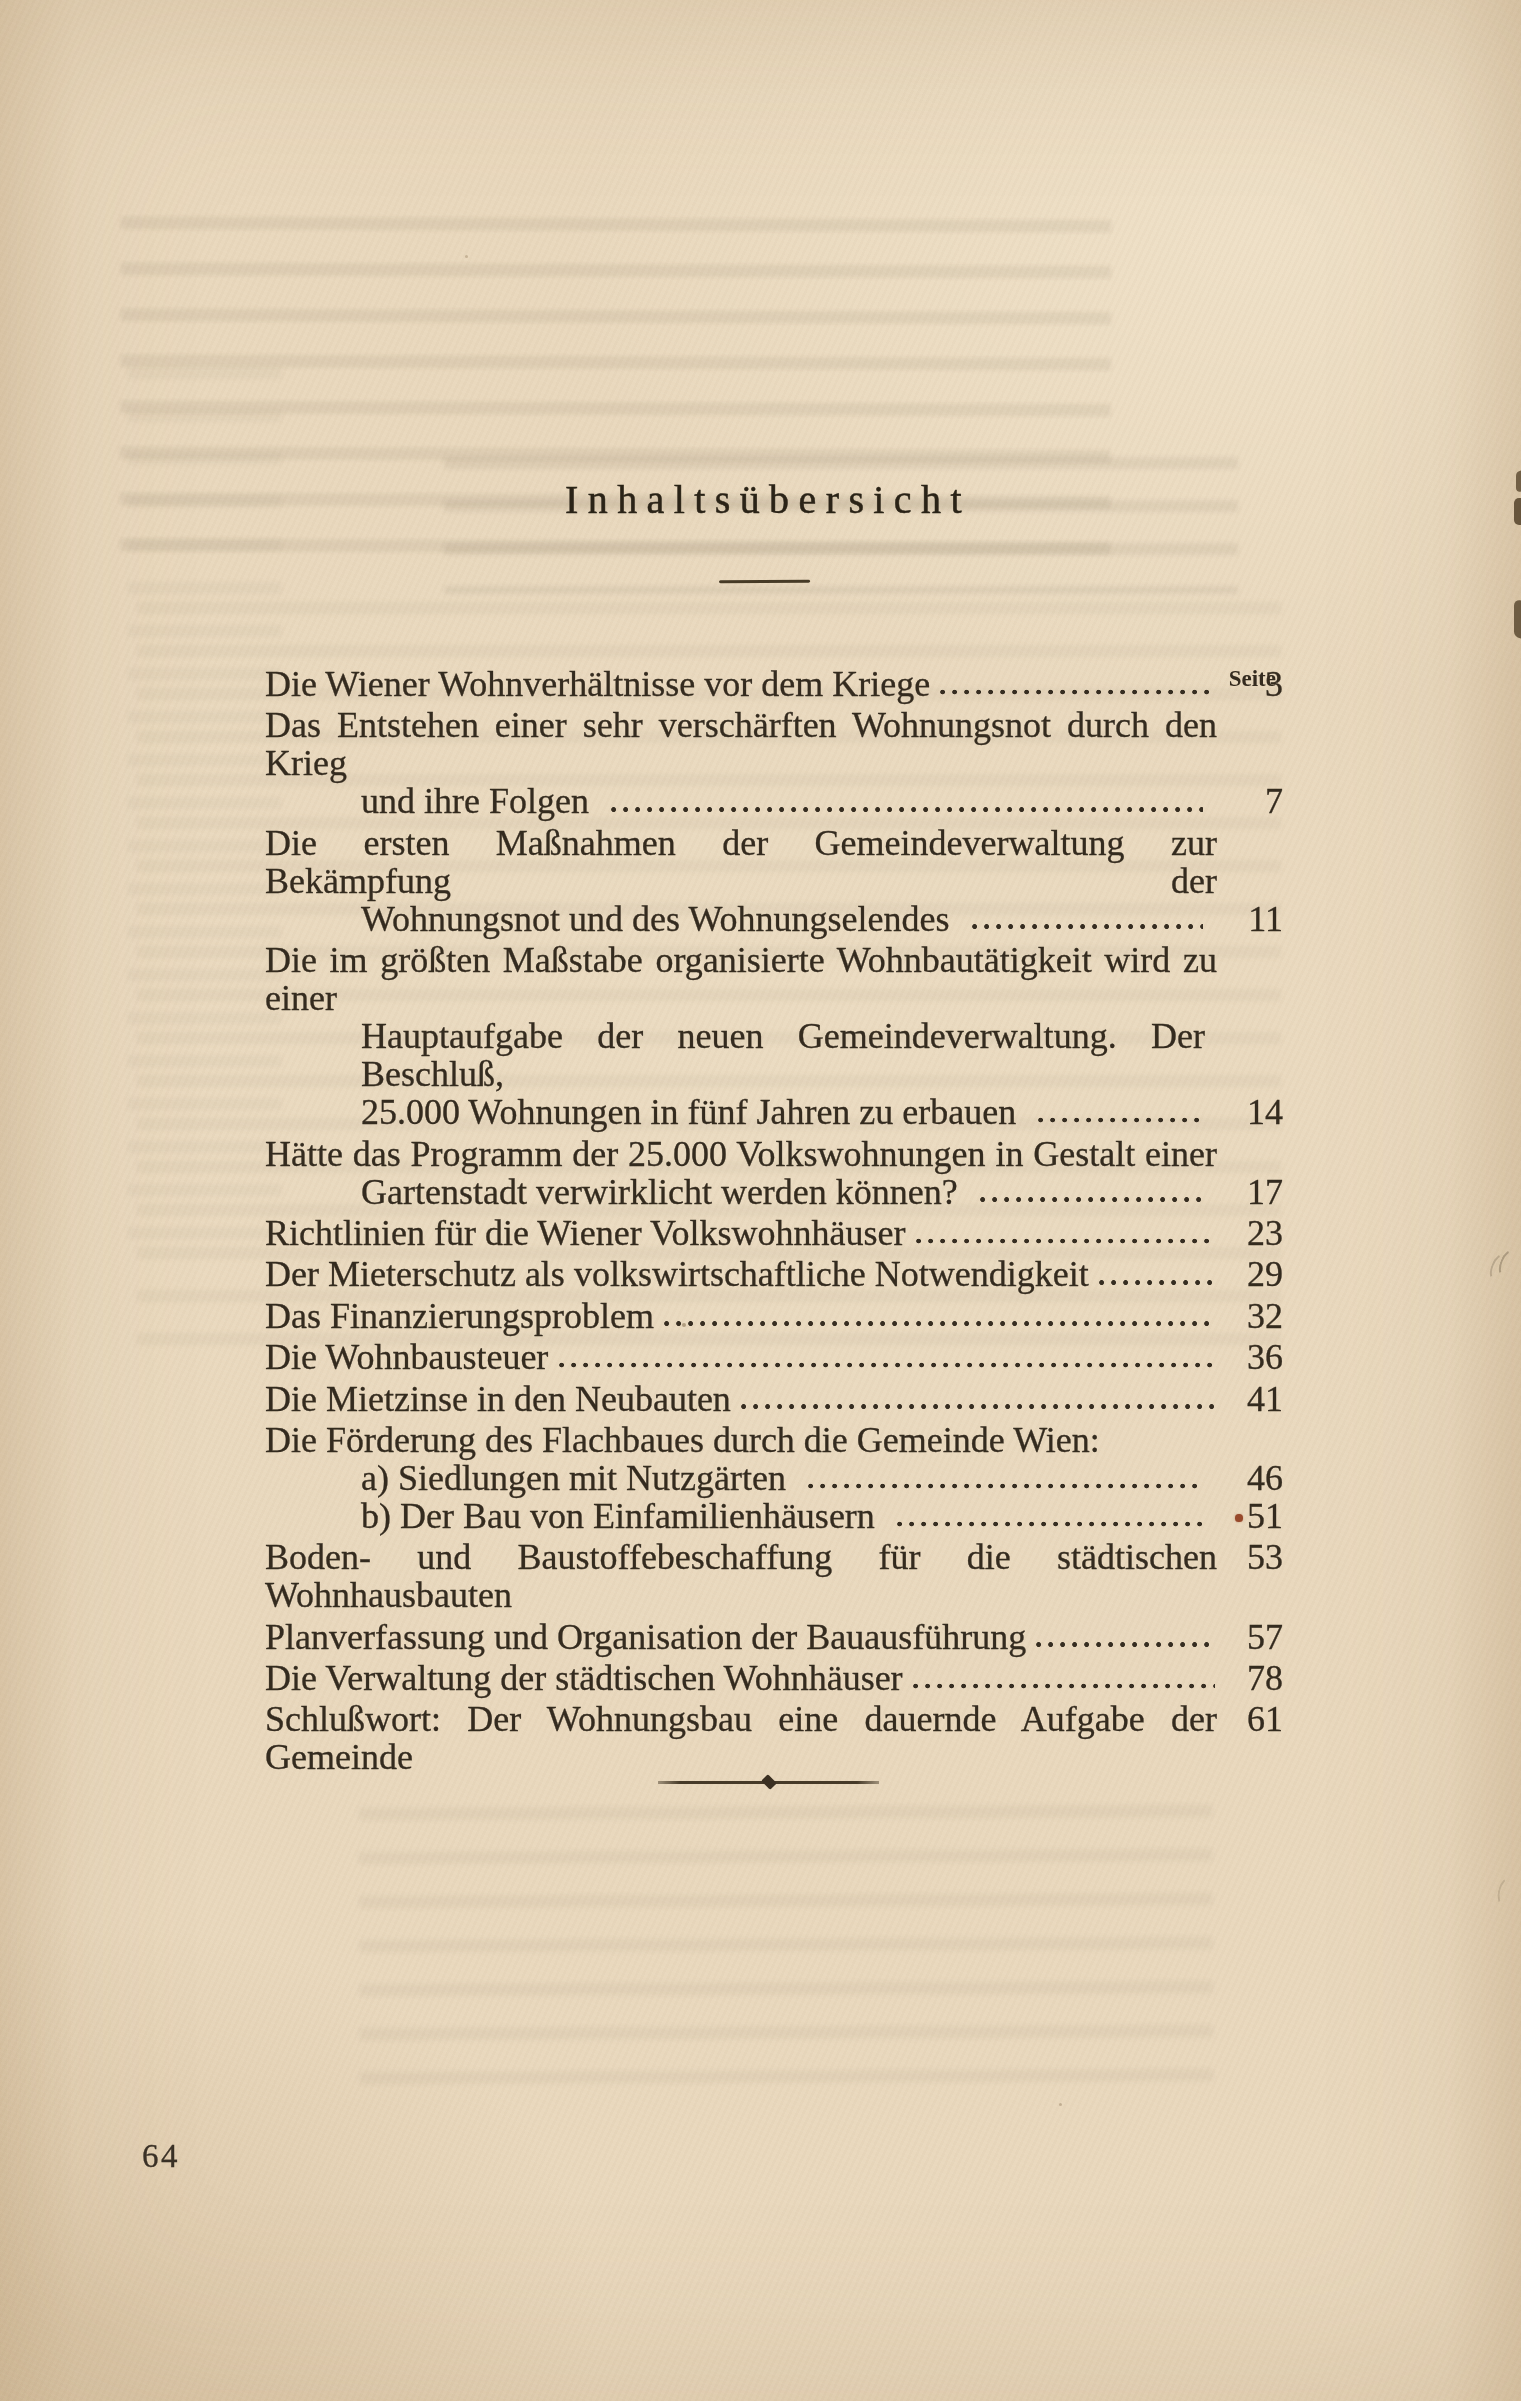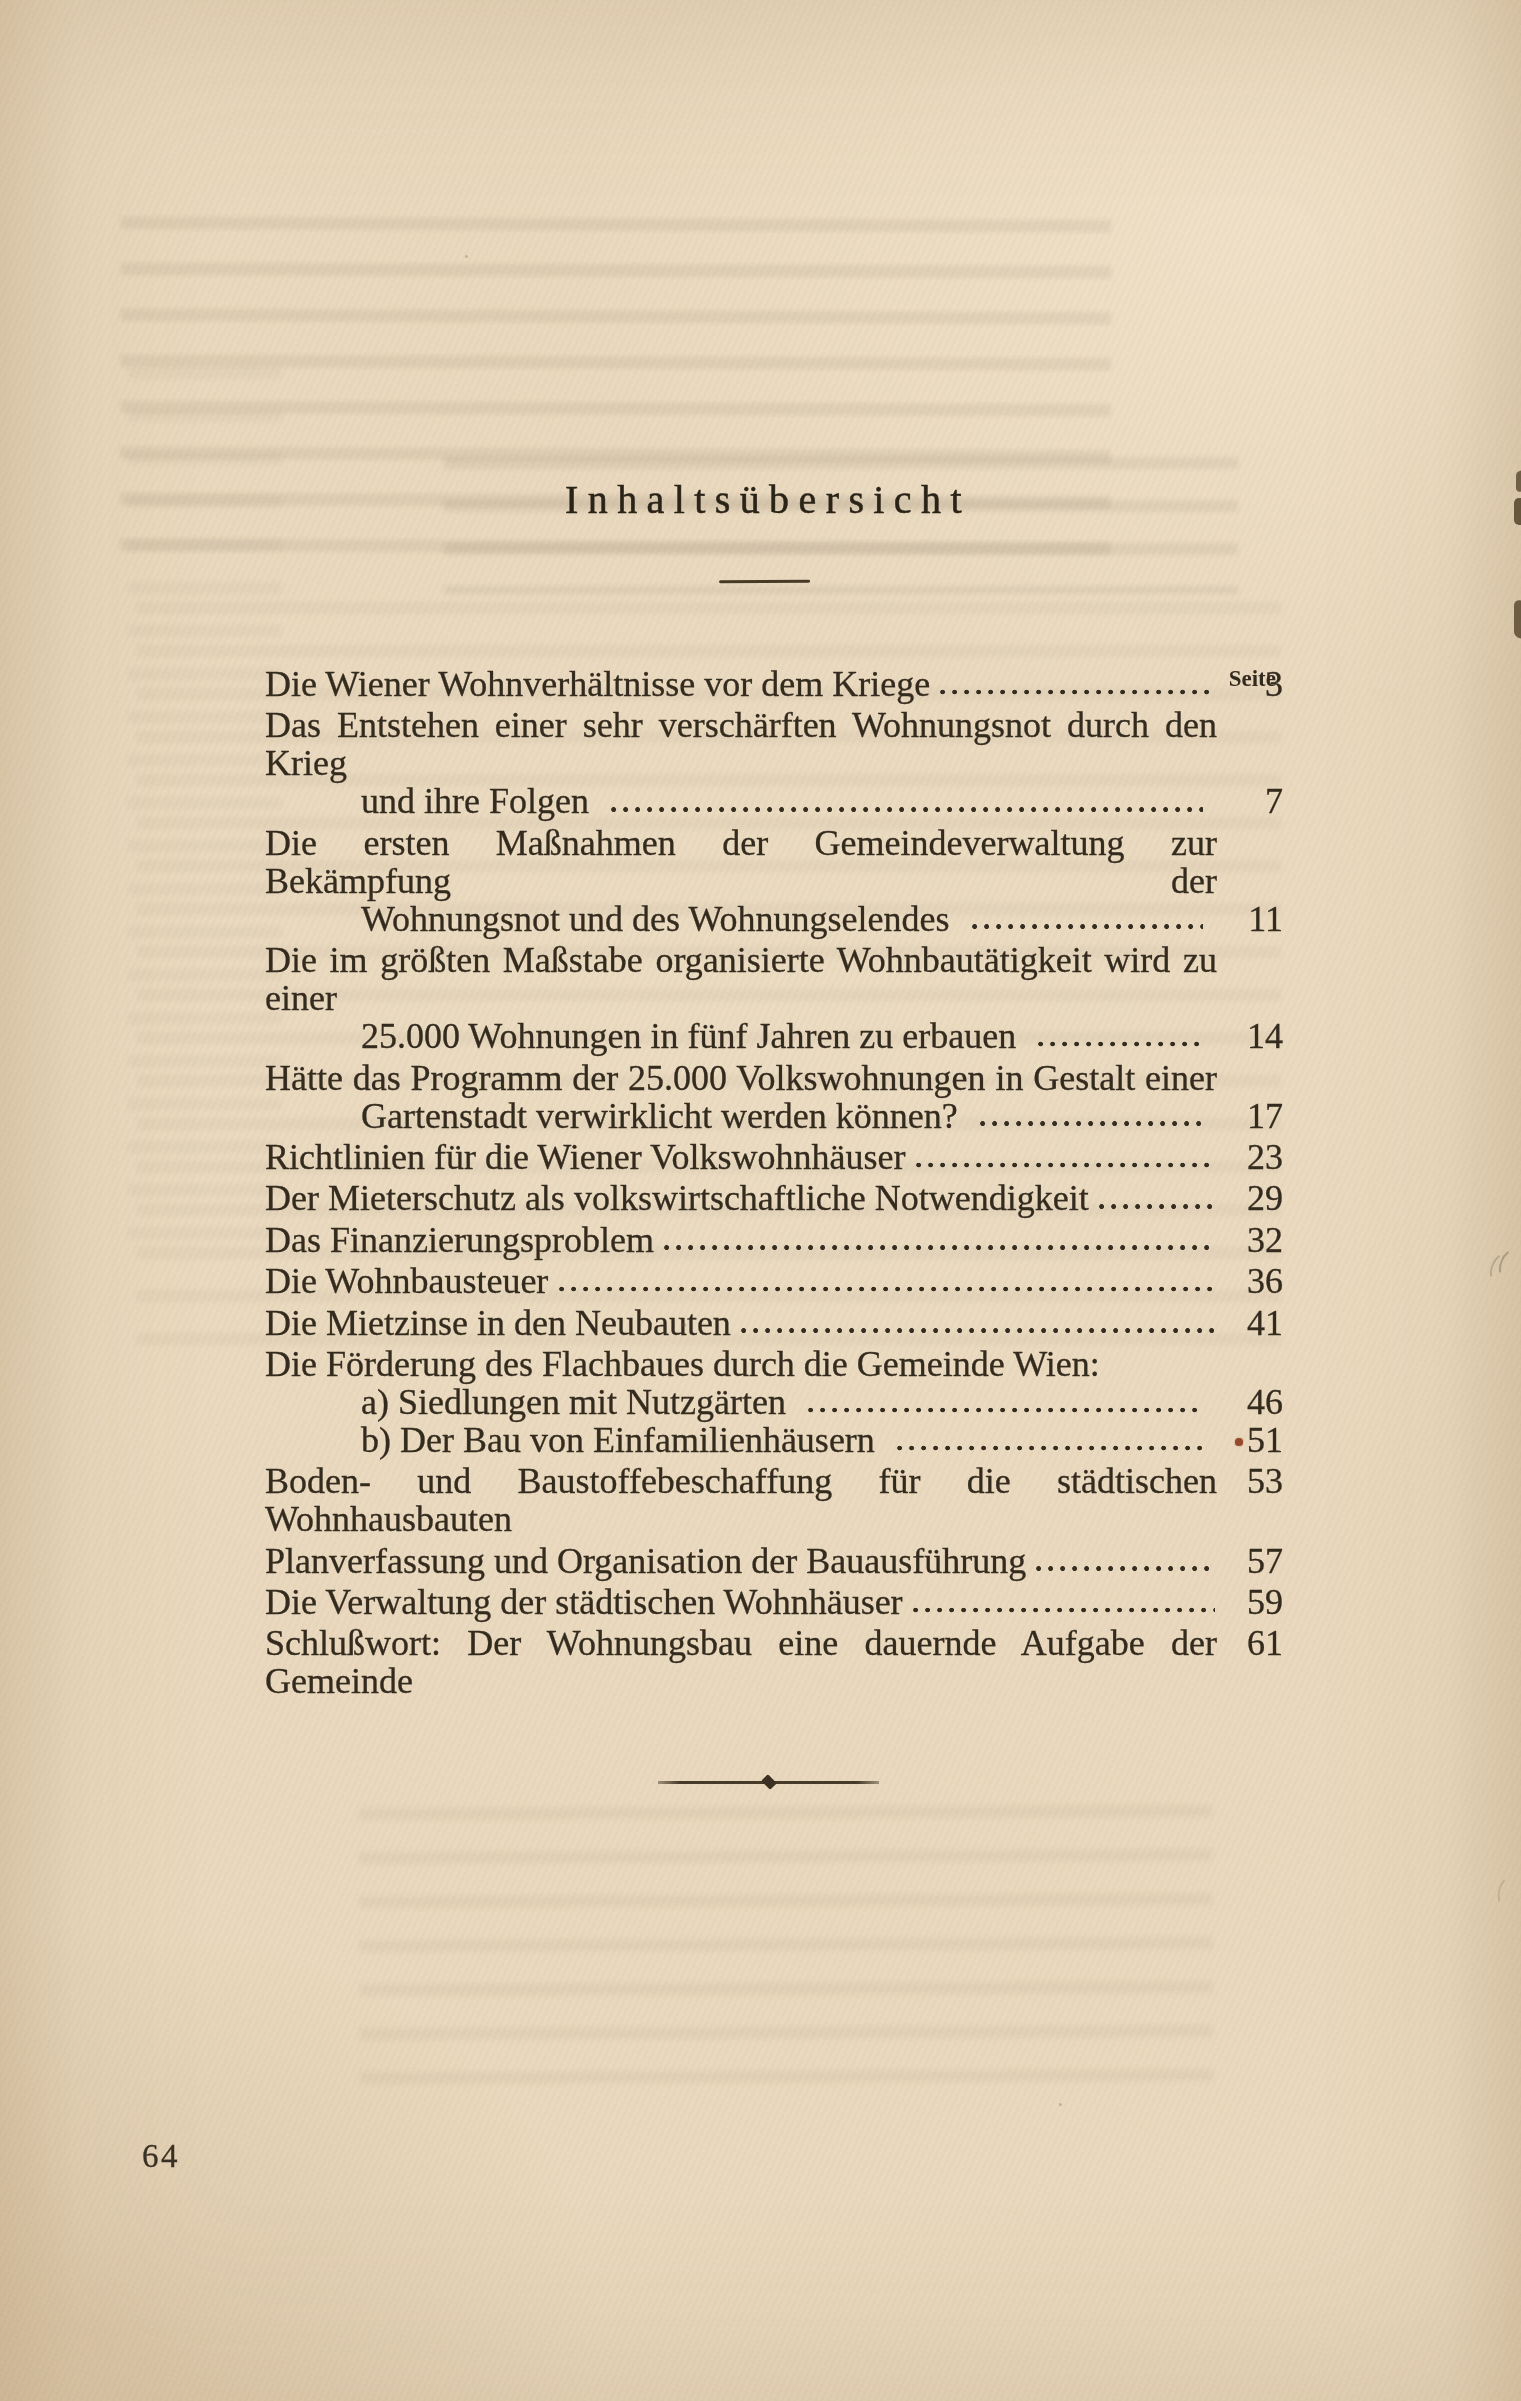--- a/index.html
+++ b/index.html
@@ -121,20 +121,24 @@
           <span class="ldr"></span>
           <span class="pg">11</span>
         </div>
       </div>
       <div class="ent">
         <div class="ln">
           <span class="txt jst">Die im größten Maßstabe organisierte Wohnbautätigkeit wird zu einer</span>
           <span class="pg"></span>
         </div>
         <div class="ln ind">
+          <span class="txt jst">Hauptaufgabe der neuen Gemeindeverwaltung. Der Beschluß,</span>
+          <span class="pg"></span>
+        </div>
+        <div class="ln ind">
           <span class="txt">25.000 Wohnungen in fünf Jahren zu erbauen</span>
           <span class="ldr"></span>
           <span class="pg">14</span>
         </div>
       </div>
       <div class="ent">
         <div class="ln">
           <span class="txt jst">Hätte das Programm der 25.000 Volkswohnungen in Gestalt einer</span>
           <span class="pg"></span>
         </div>
@@ -204,21 +208,21 @@
         <div class="ln">
           <span class="txt">Planverfassung und Organisation der Bauausführung</span>
           <span class="ldr"></span>
           <span class="pg">57</span>
         </div>
       </div>
       <div class="ent">
         <div class="ln">
           <span class="txt">Die Verwaltung der städtischen Wohnhäuser</span>
           <span class="ldr"></span>
-          <span class="pg">59</span>
+          <span class="pg">78</span>
         </div>
       </div>
       <div class="ent">
         <div class="ln">
           <span class="txt jst">Schlußwort: Der Wohnungsbau eine dauernde Aufgabe der Gemeinde</span>
           <span class="pg">61</span>
         </div>
       </div>
     </div>
 

